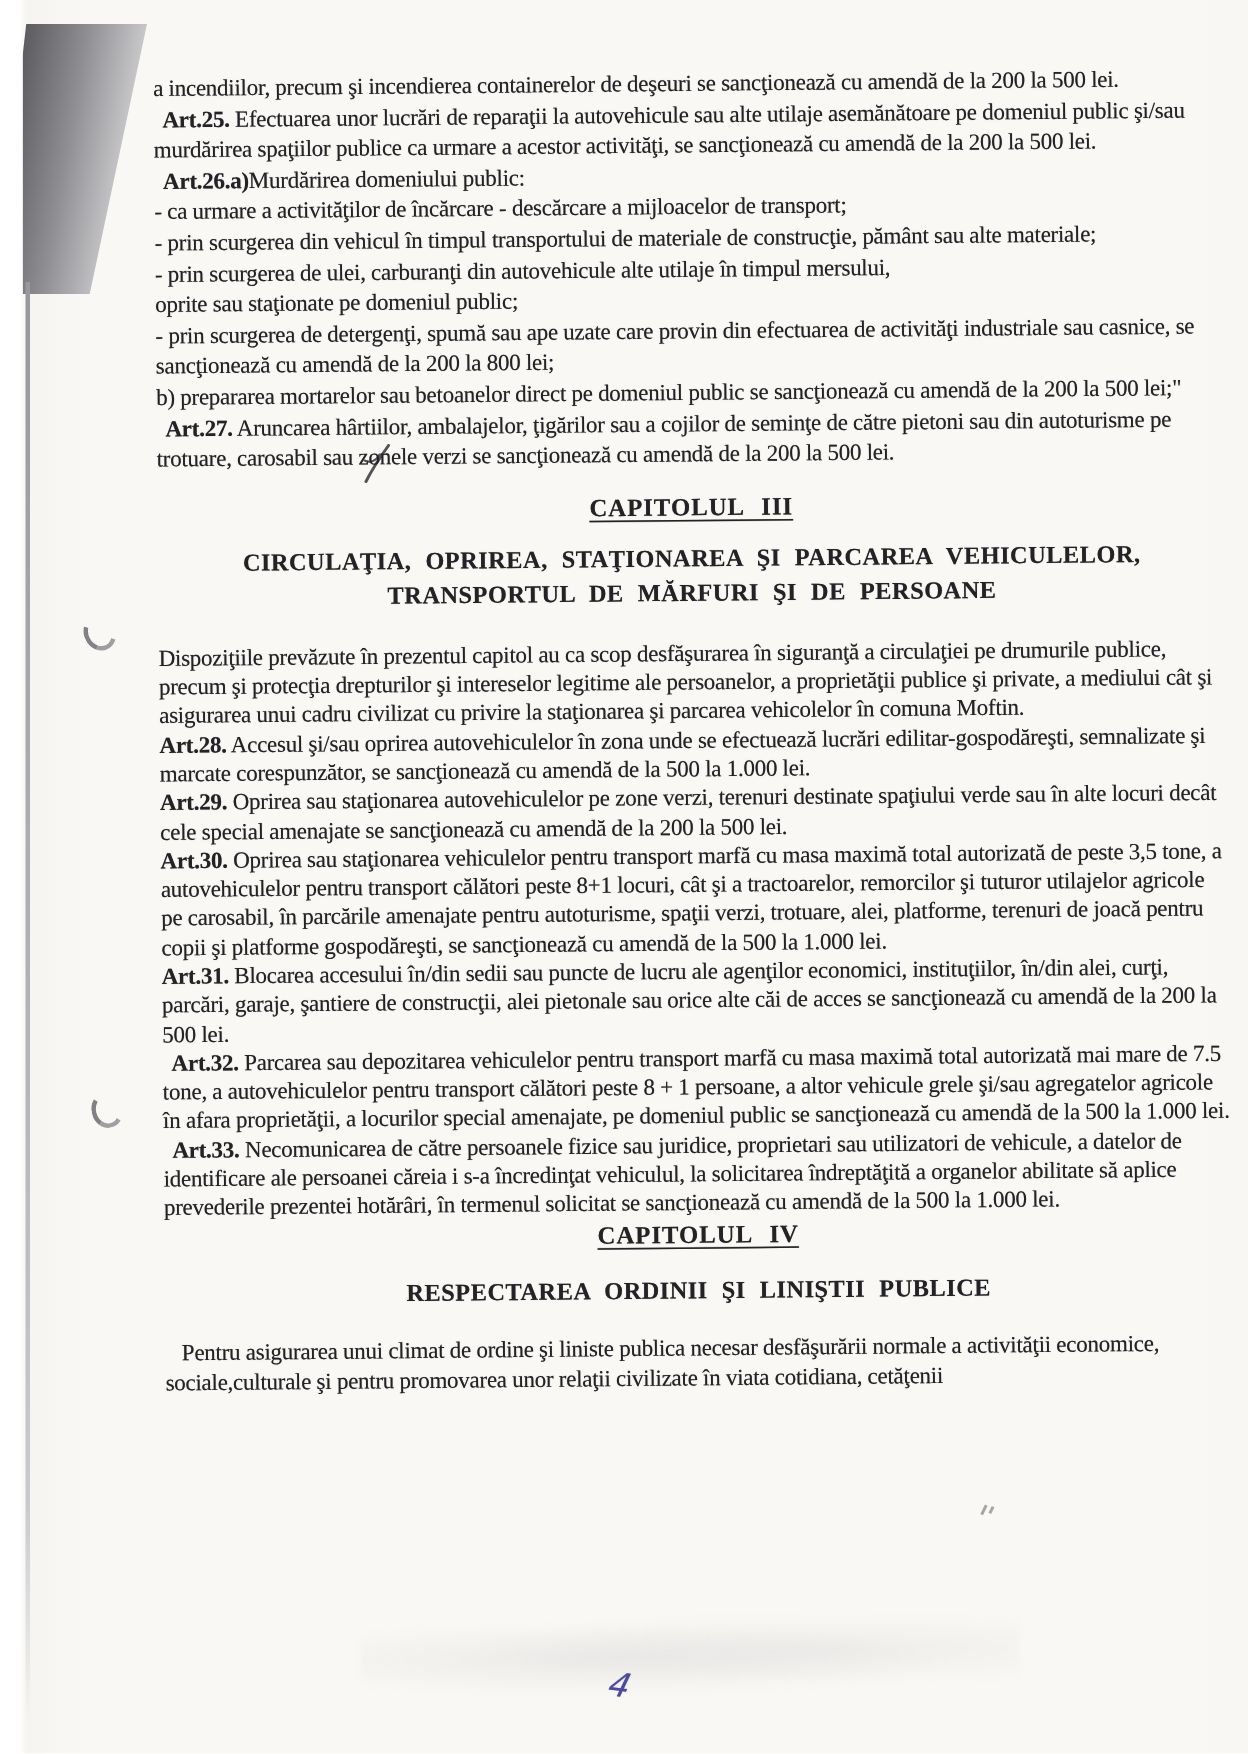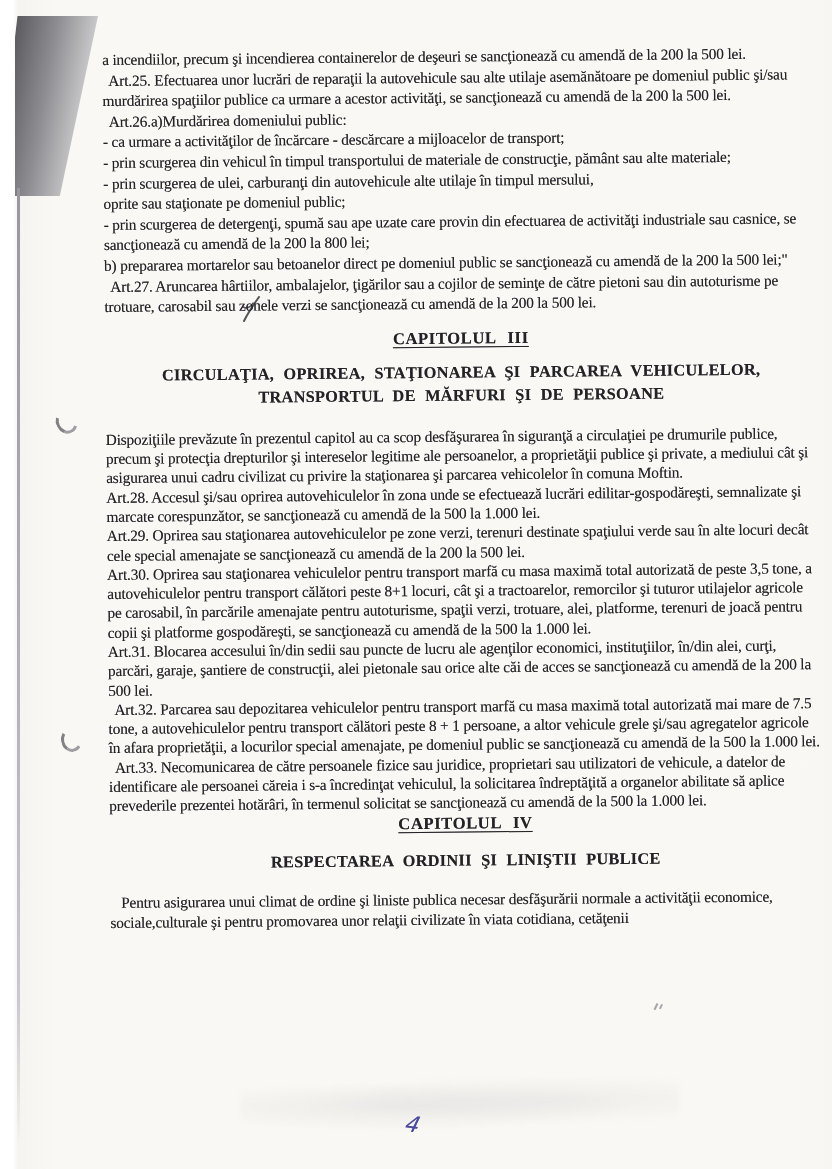--- a/index.html
+++ b/index.html
@@ -13,21 +13,21 @@
   .text-block{
     position:absolute;left:102px;top:50px;width:712px;
     transform:rotate(-0.55deg);transform-origin:0 0;
     font-size:15.4px;line-height:20.6px;letter-spacing:-0.2px;
     text-shadow:0 0 .5px rgba(34,34,40,.55);
   }
   .block-b{line-height:19.3px;}
   .para{margin:0;}
   .indent{text-indent:6px;}
   .indent-lg{text-indent:11px;}
-  .lead{font-weight:400;}
+  .lead{font-weight:700;}
   .chap-heading{
     text-align:center;font-weight:700;font-size:16.6px;line-height:22px;
     letter-spacing:.6px;word-spacing:7px;margin:13px 0 0 0;
   }
   .chap-heading span{text-decoration:underline;text-underline-offset:3px;}
   .chap-title{
     text-align:center;font-weight:700;font-size:16.3px;line-height:23px;
     letter-spacing:.3px;word-spacing:5px;margin:0;
   }
   .mt11{margin-top:11px;}

